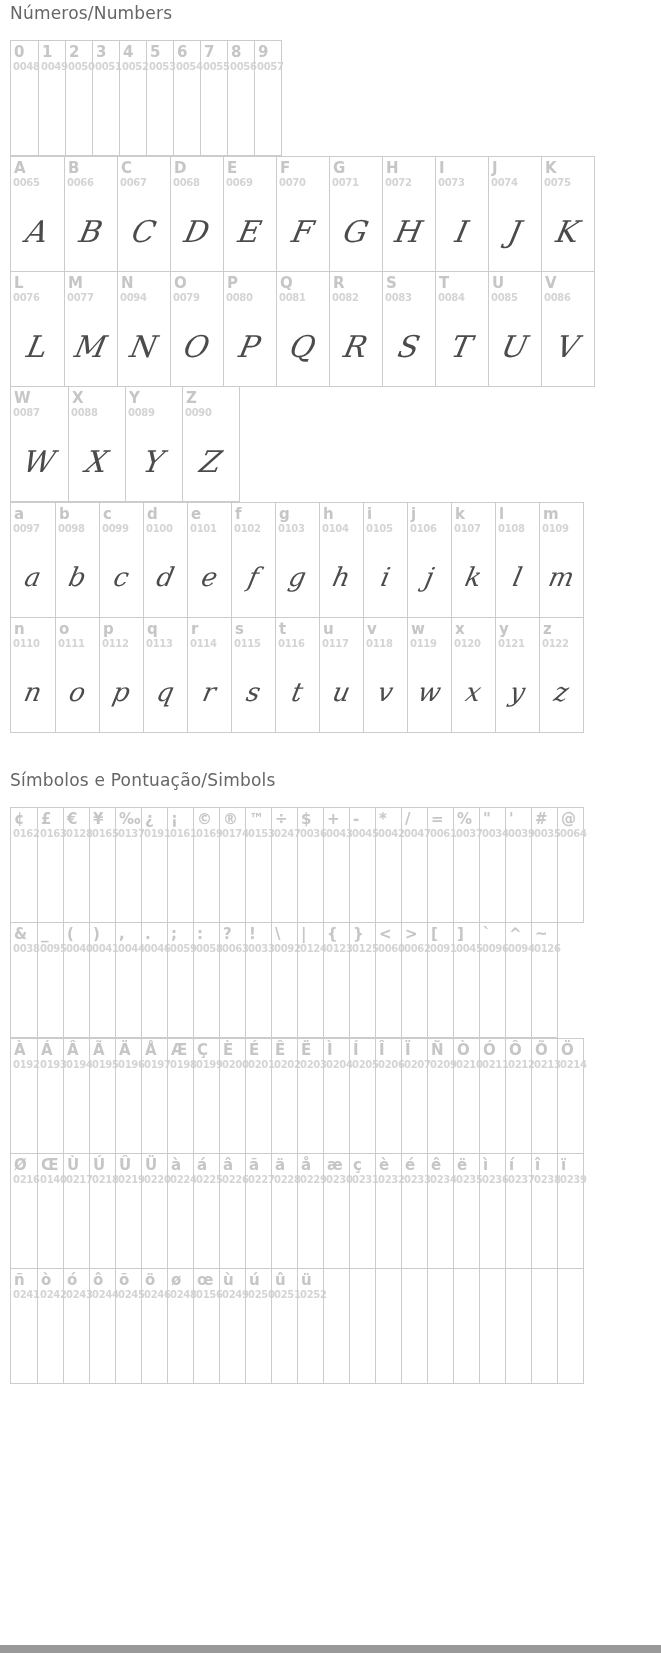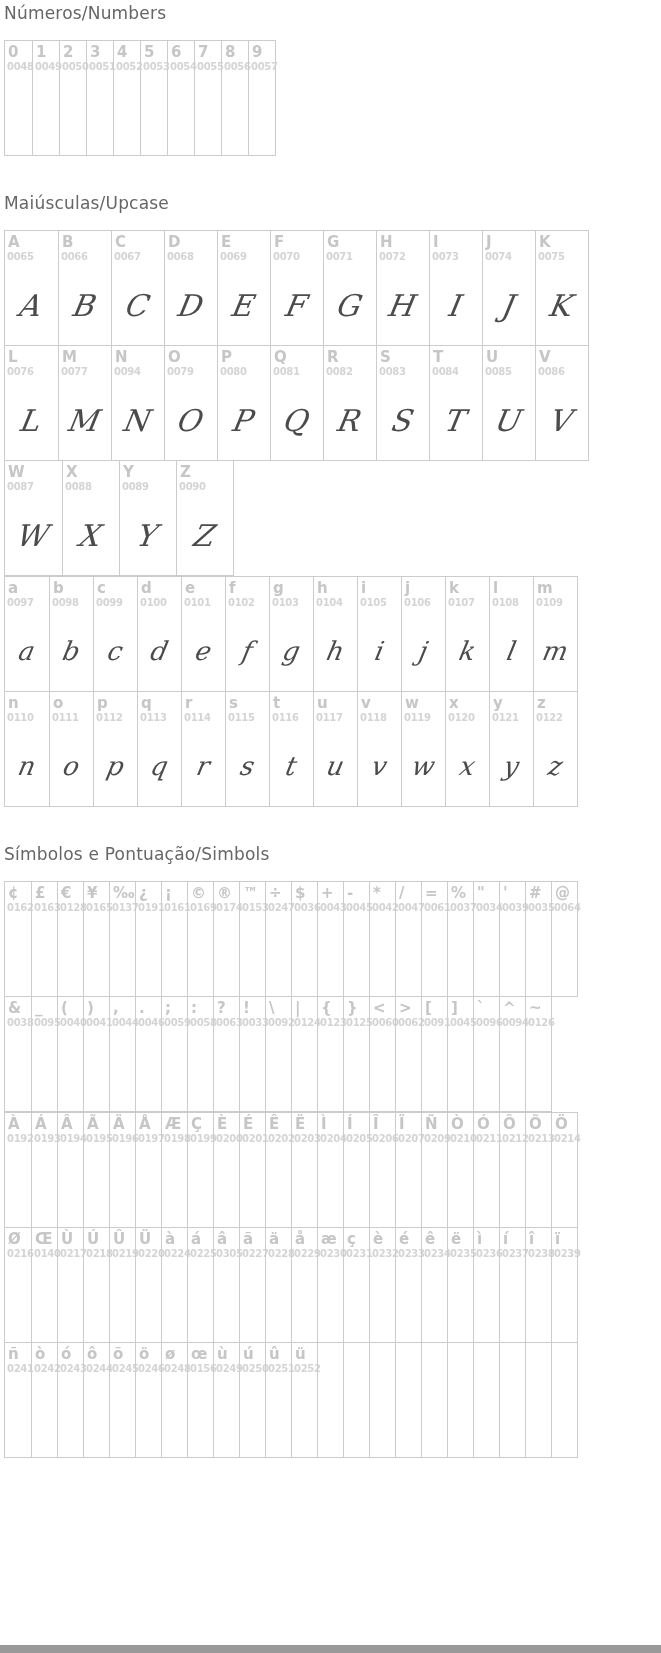--- a/index.html
+++ b/index.html
@@ -7,21 +7,21 @@
     --border:#cccccc;
     --char:#c6c6c6;
     --code:#d4d4d4;
     --glyph:#333333;
     --strip:#999999;
     --bg:#ffffff;
   }
   *{box-sizing:border-box;margin:0;padding:0}
   html,body{width:661px;height:1653px;overflow:hidden;background:var(--bg);
     font-family:"DejaVu Sans","Liberation Sans",sans-serif;position:relative}
-  #page{padding:2px 10px 0 4px;position:relative}
+  #page{padding:2px 10px 0 10px;position:relative}
   .section-title{
     font-size:17px;font-weight:400;color:var(--header);
     letter-spacing:.2px;margin:0 0 16px 0;line-height:22px;
   }
   .char-section + .char-section .section-title{margin-top:36px}
   .char-row{display:flex;border:1px solid var(--border);width:max-content;background:#fff}
   .char-row + .char-row{margin-top:-1px}
   .cell{display:flex;flex-direction:column;flex:0 0 auto}
   .cell + .cell{border-left:1px solid var(--border)}
   .ref-char{
@@ -117,21 +117,20 @@
   <div class="cell">
     <div class="ref-char">9</div>
     <div class="char-code">0057</div>
     <div class="glyph"></div>
   </div>
 </div>
         </div>
   </section>
 
   <section class="char-section sec-upcase">
-    <h2 class="section-title">Maiúsculas/Upcase</h2>
     <div class="rows">
           <div class="char-row">
   <div class="cell">
     <div class="ref-char">A</div>
     <div class="char-code">0065</div>
     <div class="glyph">A</div>
   </div>
 
   <div class="cell">
     <div class="ref-char">B</div>
@@ -896,21 +895,21 @@
   </div>
 
   <div class="cell">
     <div class="ref-char">á</div>
     <div class="char-code">0225</div>
     <div class="glyph"></div>
   </div>
 
   <div class="cell">
     <div class="ref-char">â</div>
-    <div class="char-code">0305</div>
+    <div class="char-code">0226</div>
     <div class="glyph"></div>
   </div>
 
   <div class="cell">
     <div class="ref-char">ã</div>
     <div class="char-code">0227</div>
     <div class="glyph"></div>
   </div>
 
   <div class="cell">

